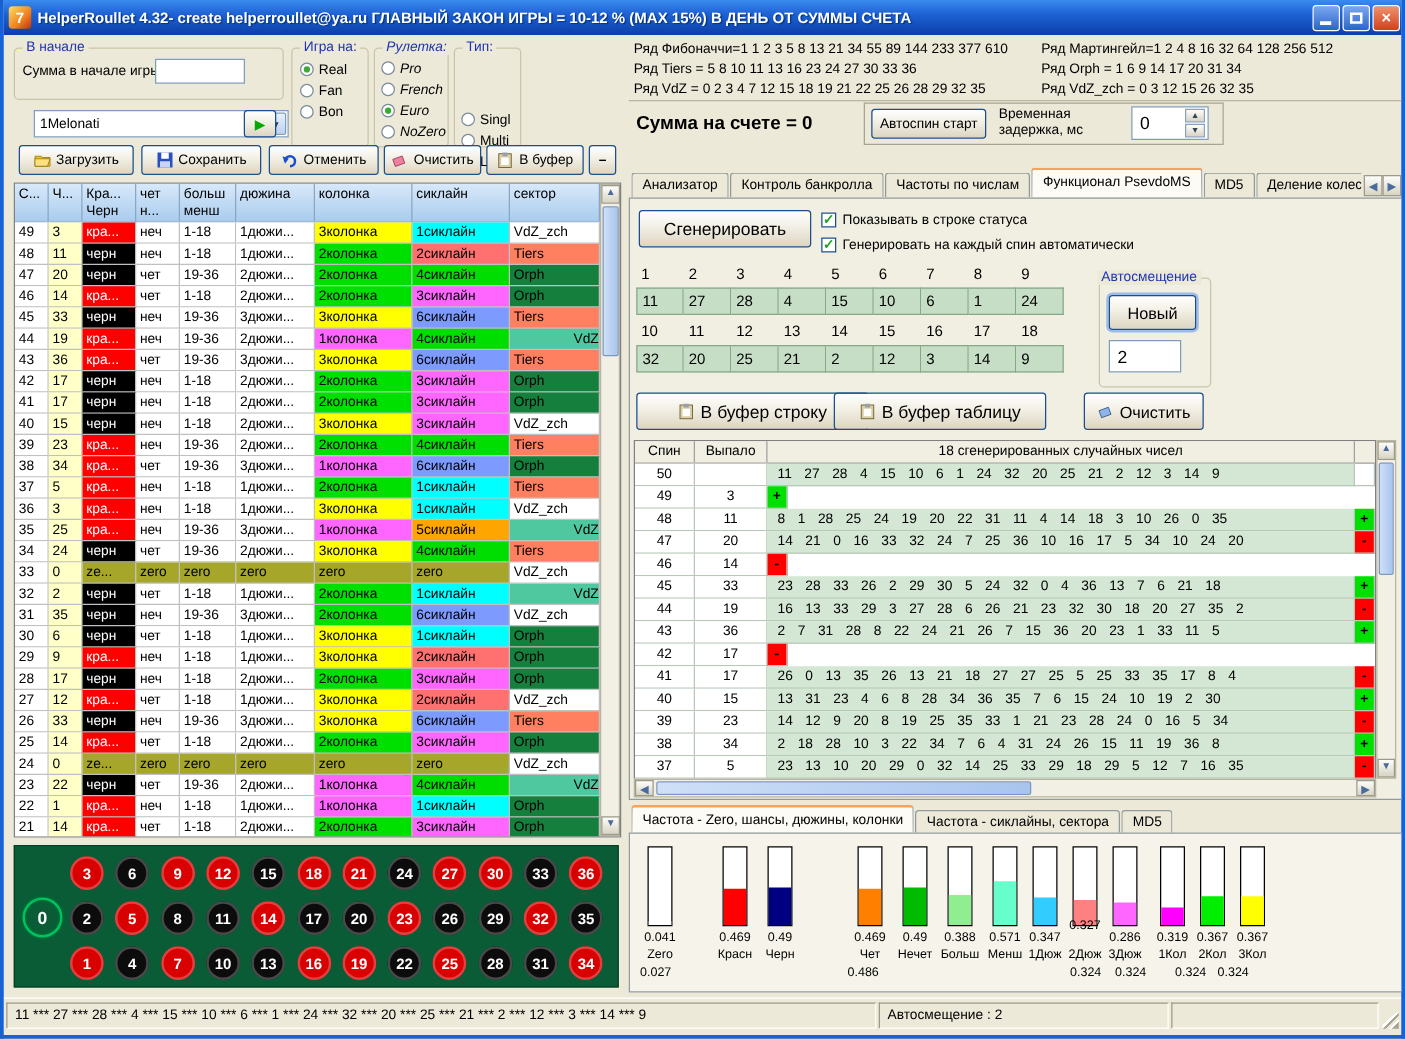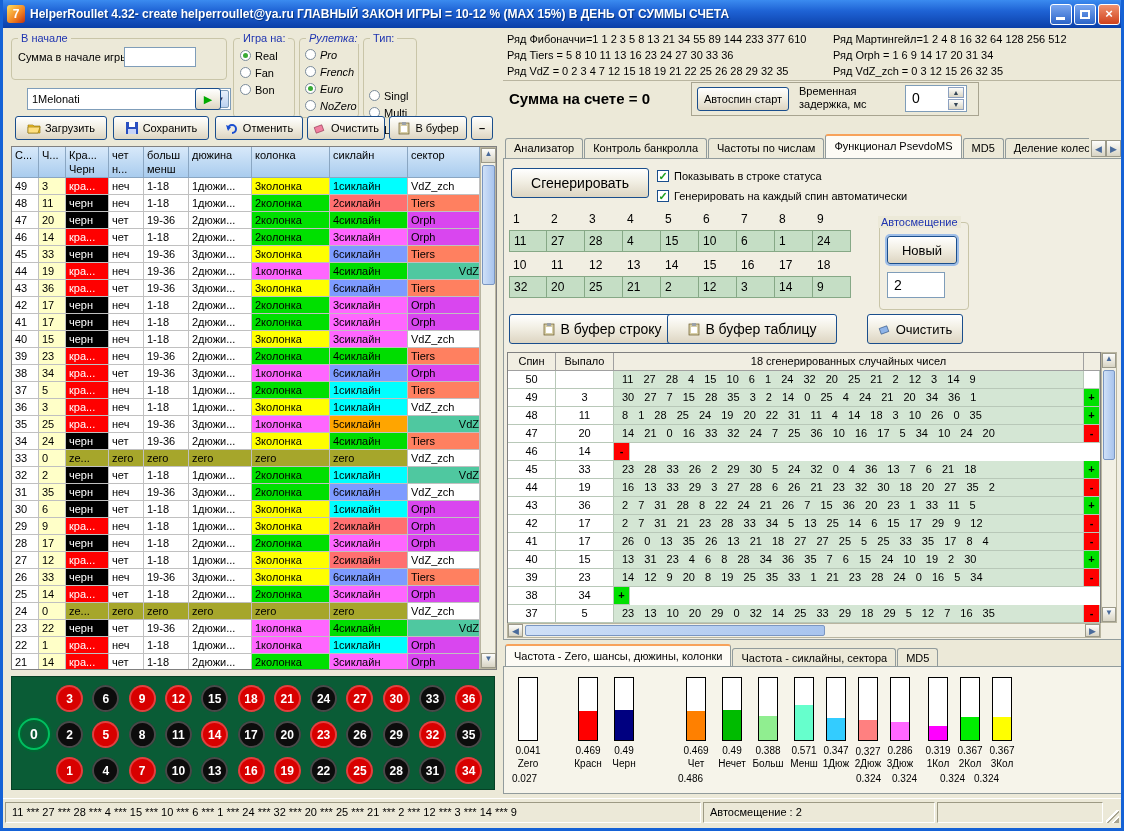--- a/index.html
+++ b/index.html
@@ -51,21 +51,21 @@
   .ht-cell { font-size:11px; line-height:16px; padding-left:3px; border-right:1px solid #C0C0C0;
     border-bottom:1px solid #C0C0C0; overflow:hidden; white-space:nowrap; background:#fff; }
   .c0 { width:27px; } .c1 { width:27px; background:#FFFFC8; } .c2 { width:43px; }
   .c3 { width:35px; } .c4 { width:45px; } .c5 { width:63px; }
   .c6 { width:78px; } .c7 { width:78px; } .c8 { width:72px; }
   .bg-red { background:#FF0000; color:#fff; } .bg-black { background:#000; color:#fff; }
   .bg-zero { background:#A6A62B; color:#000; }
   .bg-col1 { background:#FF66FF; } .bg-col2 { background:#00E000; } .bg-col3 { background:#FFFF00; }
   .bg-six1 { background:#00FFFF; } .bg-six2 { background:#FF7070; } .bg-six3 { background:#FF66FF; }
   .bg-six4 { background:#00DD00; } .bg-six5 { background:#FFA500; } .bg-six6 { background:#7D9BFF; }
-  .bg-tiers { background:#FF8060; } .bg-orph { background:#d946ef; } .bg-vdz { background:#4FC8A0;text-align:right; } .bg-zch { background:#FFFFFF; }
+  .bg-tiers { background:#FF8060; } .bg-orph { background:#15803d; } .bg-vdz { background:#4FC8A0;text-align:right; } .bg-zch { background:#FFFFFF; }
 
   
   .sb { background:#F2F0E4; border:1px solid #B9B5A0; }
   .sb-btn { background:linear-gradient(180deg,#FDFDFB,#D8D4C4); border:1px solid #9C9A8A;
     color:#4A6B9B; font-size:8px; text-align:center; }
   .sb-thumb { background:linear-gradient(90deg,#CFE0F7,#A8C4EE); border:1px solid #7A96C2; border-radius:2px; }
 
   
   .board { background:#0A5C36; border:1px solid #064025; }
   .chip { position:absolute; width:27px; height:27px; border-radius:50%; color:#fff; font-size:12px; font-weight:bold;
@@ -792,21 +792,20 @@
     <div id="gt-body">
         <div class="gt-row">
           <div class="gt-cell gt-spin">50</div>
           <div class="gt-cell gt-fell"></div>
           <div class="gt-cell gt-nums">11 27 28 4 15 10 6 1 24 32 20 25 21 2 12 3 14 9</div>
           <div class="gt-cell gt-sign"></div>
         </div>
         <div class="gt-row">
           <div class="gt-cell gt-spin">49</div>
           <div class="gt-cell gt-fell">3</div>
-          <div class="gt-cell gt-nums">30 27 7 15 28 35 3 2 14 0 25 4 24 21 20 34 36 1</div>
           <div class="gt-cell gt-sign sign-plus">+</div>
         </div>
         <div class="gt-row">
           <div class="gt-cell gt-spin">48</div>
           <div class="gt-cell gt-fell">11</div>
           <div class="gt-cell gt-nums">8 1 28 25 24 19 20 22 31 11 4 14 18 3 10 26 0 35</div>
           <div class="gt-cell gt-sign sign-plus">+</div>
         </div>
         <div class="gt-row">
           <div class="gt-cell gt-spin">47</div>
@@ -833,21 +832,20 @@
         </div>
         <div class="gt-row">
           <div class="gt-cell gt-spin">43</div>
           <div class="gt-cell gt-fell">36</div>
           <div class="gt-cell gt-nums">2 7 31 28 8 22 24 21 26 7 15 36 20 23 1 33 11 5</div>
           <div class="gt-cell gt-sign sign-plus">+</div>
         </div>
         <div class="gt-row">
           <div class="gt-cell gt-spin">42</div>
           <div class="gt-cell gt-fell">17</div>
-          <div class="gt-cell gt-nums">2 7 31 21 23 28 33 34 5 13 25 14 6 15 17 29 9 12</div>
           <div class="gt-cell gt-sign sign-minus">-</div>
         </div>
         <div class="gt-row">
           <div class="gt-cell gt-spin">41</div>
           <div class="gt-cell gt-fell">17</div>
           <div class="gt-cell gt-nums">26 0 13 35 26 13 21 18 27 27 25 5 25 33 35 17 8 4</div>
           <div class="gt-cell gt-sign sign-minus">-</div>
         </div>
         <div class="gt-row">
           <div class="gt-cell gt-spin">40</div>
@@ -857,20 +855,21 @@
         </div>
         <div class="gt-row">
           <div class="gt-cell gt-spin">39</div>
           <div class="gt-cell gt-fell">23</div>
           <div class="gt-cell gt-nums">14 12 9 20 8 19 25 35 33 1 21 23 28 24 0 16 5 34</div>
           <div class="gt-cell gt-sign sign-minus">-</div>
         </div>
         <div class="gt-row">
           <div class="gt-cell gt-spin">38</div>
           <div class="gt-cell gt-fell">34</div>
+          <div class="gt-cell gt-nums">2 18 28 10 3 22 34 7 6 4 31 24 26 15 11 19 36 8</div>
           <div class="gt-cell gt-sign sign-plus">+</div>
         </div>
         <div class="gt-row">
           <div class="gt-cell gt-spin">37</div>
           <div class="gt-cell gt-fell">5</div>
           <div class="gt-cell gt-nums">23 13 10 20 29 0 32 14 25 33 29 18 29 5 12 7 16 35</div>
           <div class="gt-cell gt-sign sign-minus">-</div>
         </div>
       </div>
   </div>
@@ -927,21 +926,21 @@
       <div class="bar-txt" style="left: 278px; top: 78px;">0.571</div>
       <div class="bar-lbl" style="left: 278px; top: 91px;">Менш</div>
       <div class="bar-box" style="left: 322px; top: 10px;">
         <div class="bar-fill" style="height: 22px; background: rgb(51, 204, 255);"></div>
       </div>
       <div class="bar-txt" style="left: 310px; top: 78px;">0.347</div>
       <div class="bar-lbl" style="left: 310px; top: 91px;">1Дюж</div>
       <div class="bar-box" style="left: 354px; top: 10px;">
         <div class="bar-fill" style="height: 20px; background: rgb(255, 128, 128);"></div>
       </div>
-      <div class="bar-txt" style="left: 342px; top: 79px;">0.327</div>
+      <div class="bar-txt" style="left: 342px; top: 68px;">0.327</div>
       <div class="bar-lbl" style="left: 342px; top: 91px;">2Дюж</div>
       <div class="bar-box" style="left: 386px; top: 10px;">
         <div class="bar-fill" style="height: 18px; background: rgb(255, 102, 255);"></div>
       </div>
       <div class="bar-txt" style="left: 374px; top: 78px;">0.286</div>
       <div class="bar-lbl" style="left: 374px; top: 91px;">3Дюж</div>
       <div class="bar-box" style="left: 424px; top: 10px;">
         <div class="bar-fill" style="height: 14px; background: rgb(255, 0, 255);"></div>
       </div>
       <div class="bar-txt" style="left: 412px; top: 78px;">0.319</div>

